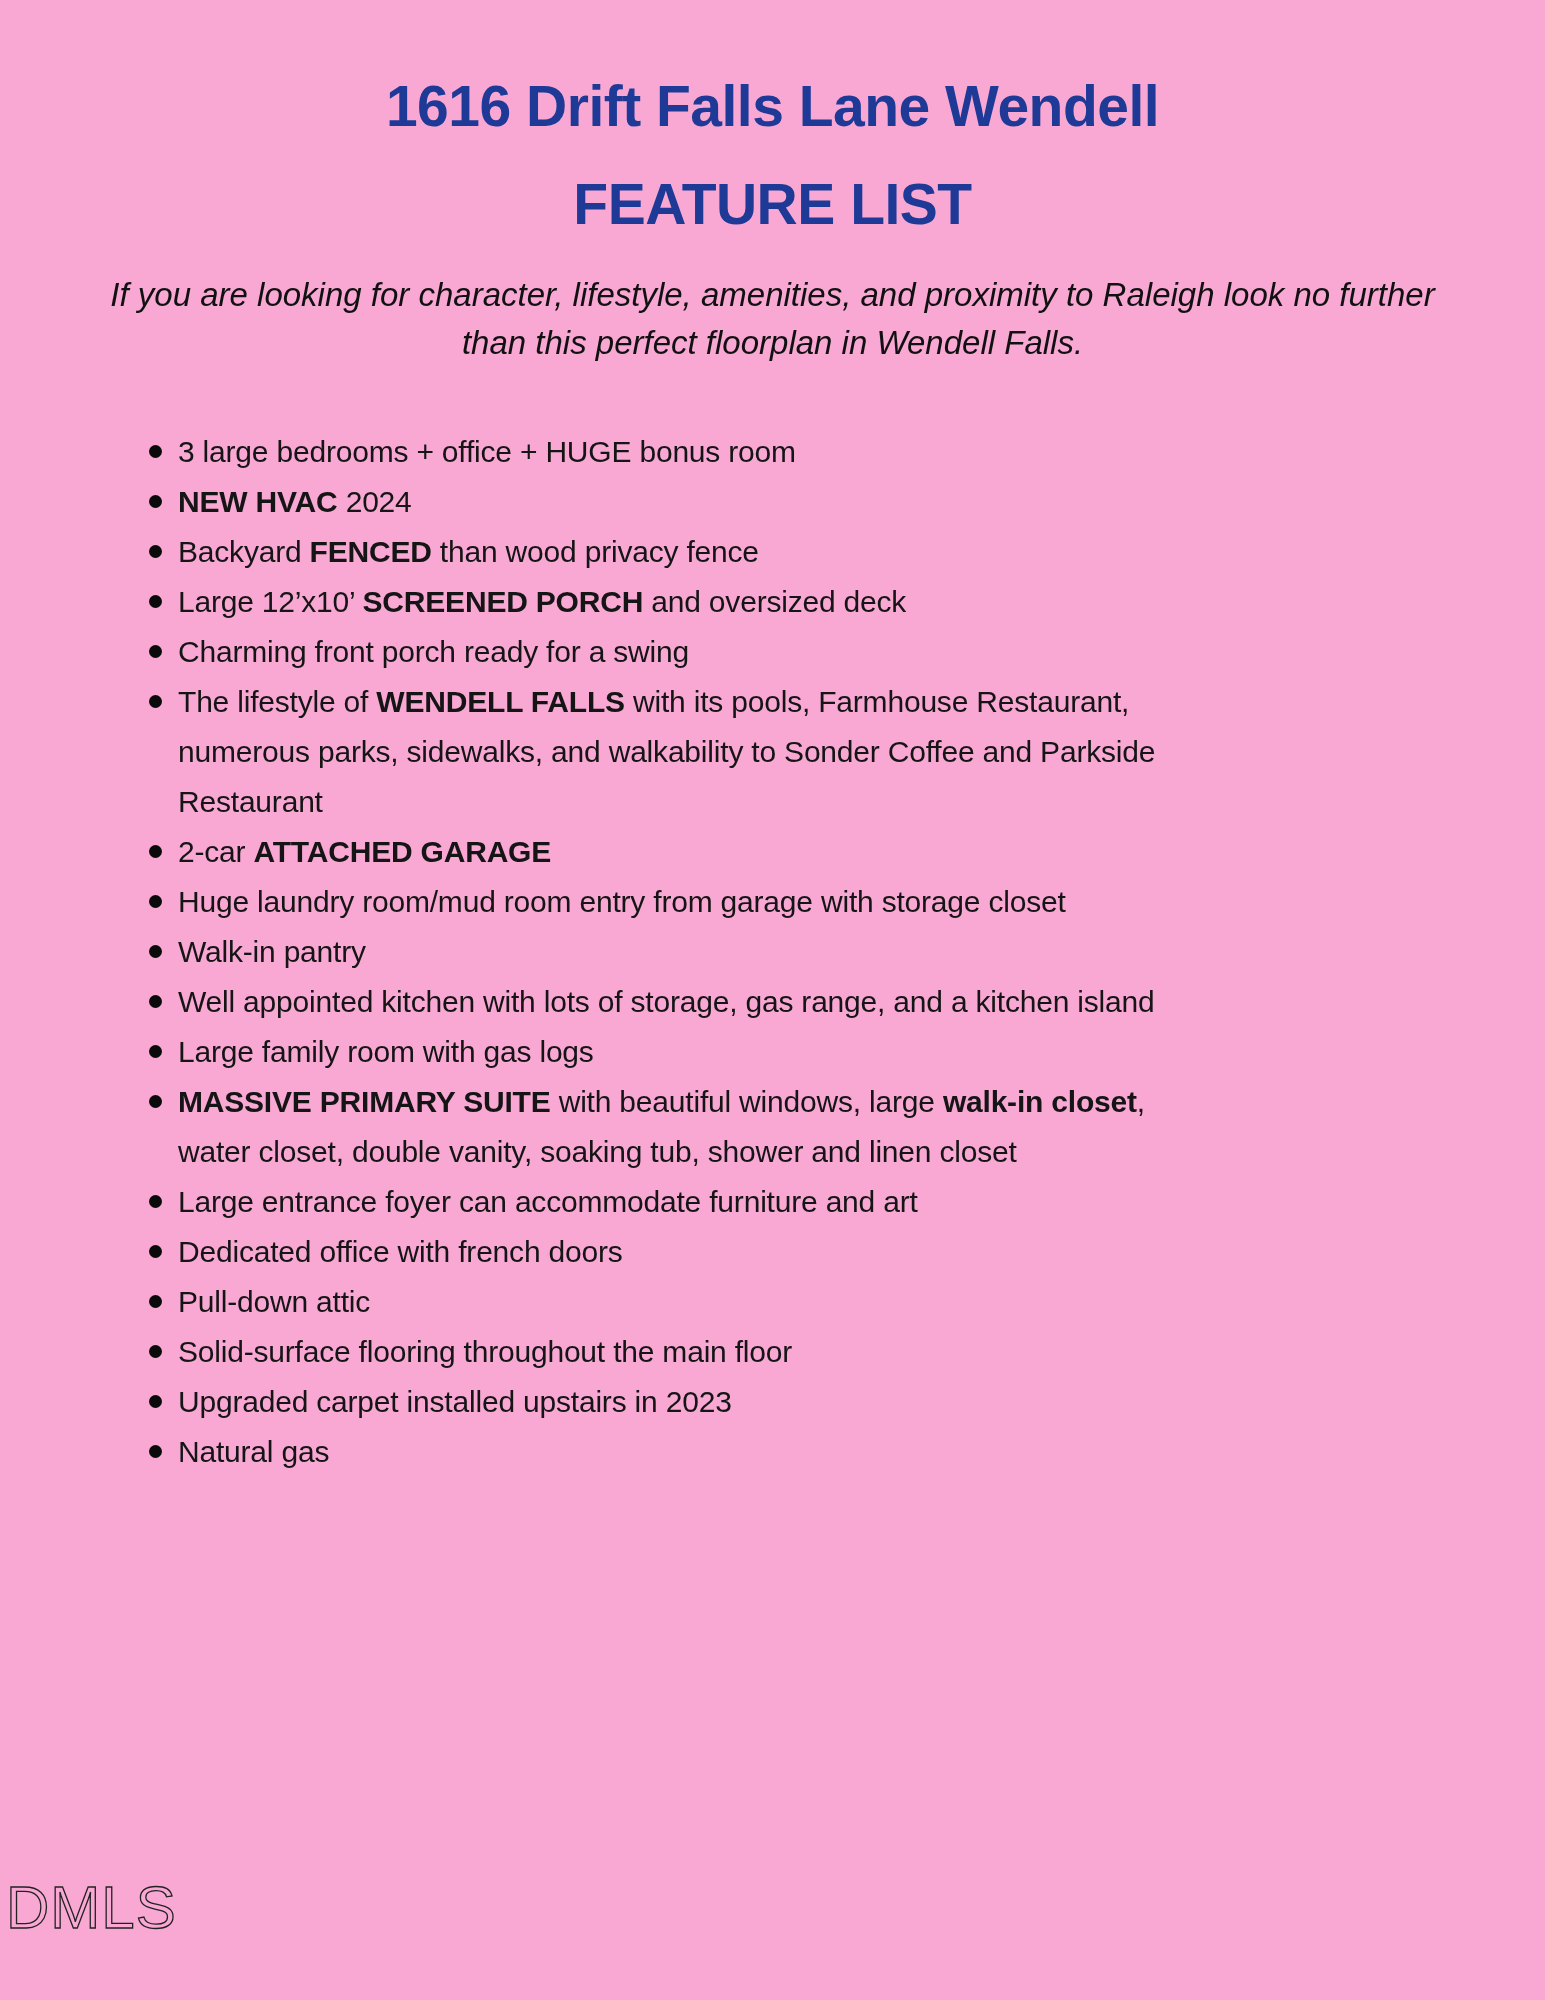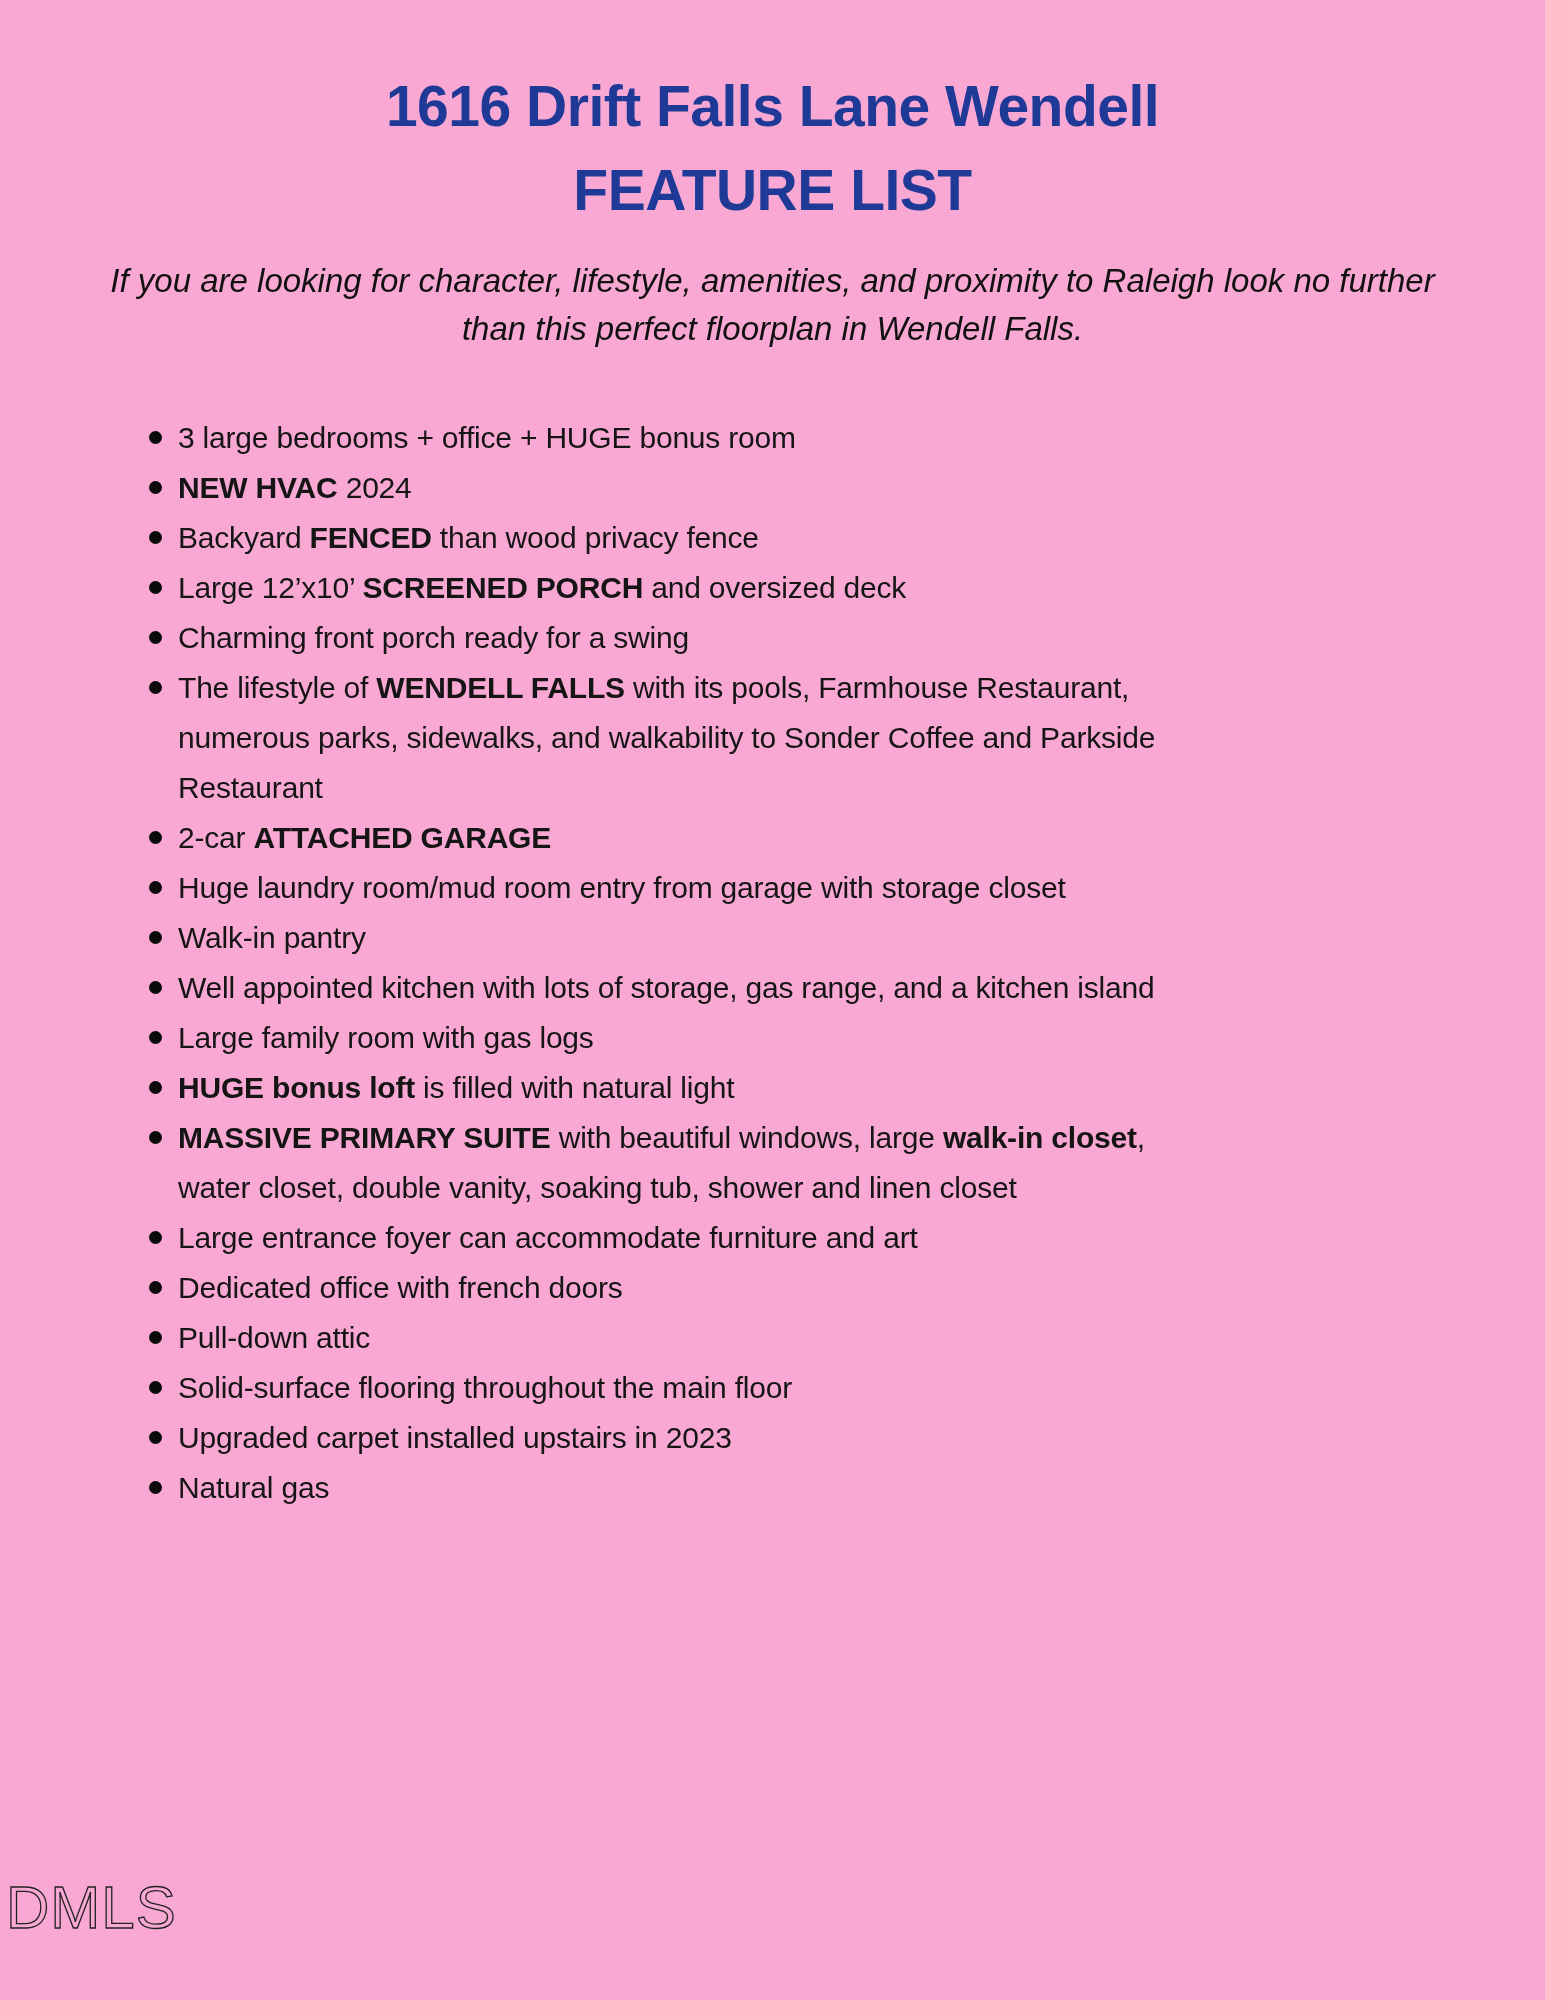--- a/index.html
+++ b/index.html
@@ -19,21 +19,21 @@
   .doc-title,
   .doc-title2 {
     text-align: center;
     font-weight: bold;
     font-size: 57px;
     line-height: 72px;
     letter-spacing: -0.5px;
     margin: 0;
   }
   .doc-title { margin-top: 70px; }
-  .doc-title2 { margin-top: 12px; }
+  .doc-title2 { margin-top: 26px; }
   .intro {
     margin: 31px auto 0;
     max-width: 1330px;
     text-align: center;
     font-style: italic;
     font-size: 33px;
     line-height: 48px;
     color: #111111;
   }
   ul.features {
@@ -84,21 +84,20 @@
       <li><span class="b">NEW HVAC</span><span> 2024</span></li>
       <li><span>Backyard </span><span class="b">FENCED</span><span> than wood privacy fence</span></li>
       <li><span>Large 12’x10’ </span><span class="b">SCREENED PORCH</span><span> and oversized deck</span></li>
       <li><span>Charming front porch ready for a swing</span></li>
       <li><span>The lifestyle of </span><span class="b">WENDELL FALLS</span><span> with its pools, Farmhouse Restaurant, numerous parks, sidewalks, and walkability to Sonder Coffee and Parkside Restaurant</span></li>
       <li><span>2-car </span><span class="b">ATTACHED GARAGE</span></li>
       <li><span>Huge laundry room/mud room entry from garage with storage closet</span></li>
       <li><span>Walk-in pantry</span></li>
       <li><span>Well appointed kitchen with lots of storage, gas range, and a kitchen island</span></li>
       <li><span>Large family room with gas logs</span></li>
-      <li><span class="b">HUGE bonus loft</span><span> is filled with natural light</span></li>
       <li><span class="b">MASSIVE PRIMARY SUITE</span><span> with beautiful windows, large </span><span class="b">walk-in closet</span><span>, water closet, double vanity, soaking tub, shower and linen closet</span></li>
       <li><span>Large entrance foyer can accommodate furniture and art</span></li>
       <li><span>Dedicated office with french doors</span></li>
       <li><span>Pull-down attic</span></li>
       <li><span>Solid-surface flooring throughout the main floor</span></li>
       <li><span>Upgraded carpet installed upstairs in 2023</span></li>
       <li><span>Natural gas</span></li>
     </ul>
   <div class="watermark">DMLS</div>
 </div>

